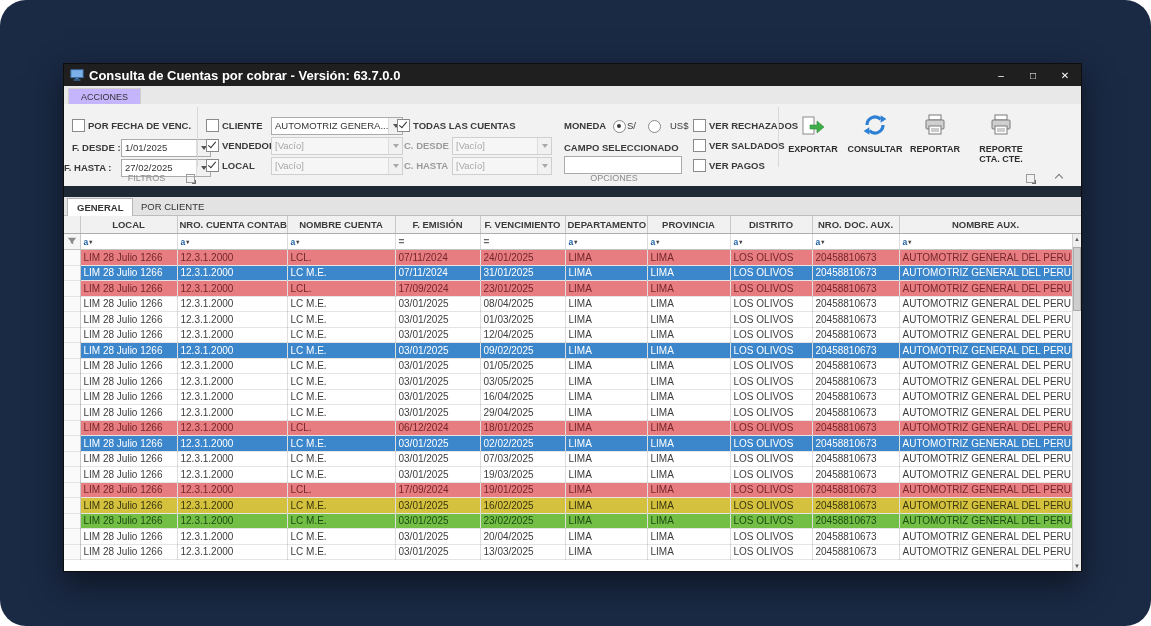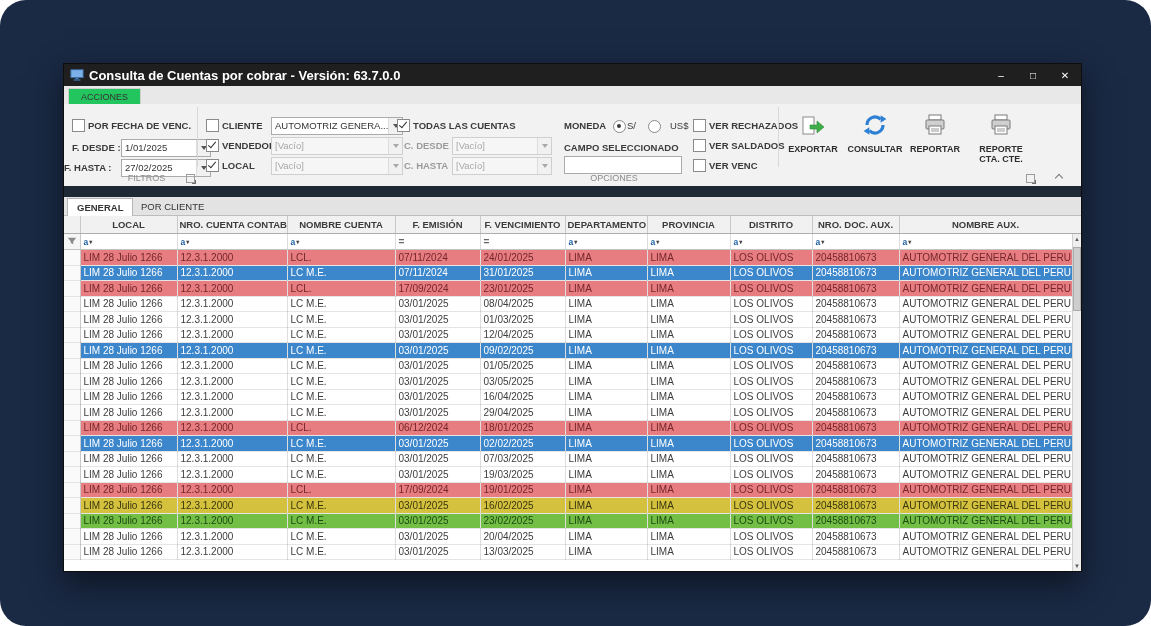--- a/index.html
+++ b/index.html
@@ -8,21 +8,21 @@
   .window{position:absolute;left:63px;top:63px;width:1017px;height:507px;background:#f2f2f2;
     border:1px solid #0e0e0e;box-shadow:0 12px 30px rgba(0,0,0,.5);}
   
   .titlebar{position:absolute;left:0;top:0;width:100%;height:22px;background:#1f1f1f;display:flex;align-items:center;}
   .app-icon{width:14px;height:14px;margin:0 5px 0 6px;display:inline-flex;}
   .title{color:#ffffff;font-size:13px;font-weight:bold;white-space:nowrap;}
   .winbtns{margin-left:auto;display:flex;height:100%;}
   .wbtn{width:32px;height:100%;display:flex;align-items:center;justify-content:center;color:#ffffff;font-size:10px;cursor:default;}
   
   .tabstrip1{position:absolute;left:0;top:22px;width:100%;height:18px;background:#e8e8e8;border-bottom:1px solid #dedede;}
-  .ribbon-tab{position:absolute;left:4px;top:2px;height:16px;line-height:16px;padding:0 12px;background:#22c55e;
+  .ribbon-tab{position:absolute;left:4px;top:2px;height:16px;line-height:16px;padding:0 12px;background:#c4b5fd;
     border:1px solid #cfcfcf;border-bottom:none;font-size:9px;color:#333;}
   
   .ribbon{position:absolute;left:0;top:40px;width:100%;height:82px;background:#f2f2f2;border-bottom:1px solid #d4d4d4;}
   .rlabel{position:absolute;font-size:9.5px;font-weight:bold;color:#3a3a3a;white-space:nowrap;line-height:12px;}
   .rlabel.dis{color:#9b9b9b;}
   .glabel{position:absolute;font-size:9px;color:#8a8a8a;text-align:center;white-space:nowrap;}
   .vsep{position:absolute;top:3px;height:60px;width:1px;background:#d8d8d8;}
   .cb{position:absolute;width:11px;height:11px;background:#fff;border:1px solid #8a8a8a;}
   .cb.checked::after{content:"";position:absolute;left:3px;top:0px;width:3px;height:7px;border:solid #2d2d2d;
     border-width:0 1.6px 1.6px 0;transform:rotate(40deg);}
@@ -174,21 +174,21 @@
       <span class="radio" style="left:584px;top:16px;"></span>
       <span class="rlabel" style="left:598px;top:16px;font-weight:normal;padding-left:8px;">US$</span>
       <span class="rlabel" style="left:500px;top:38px;">CAMPO SELECCIONADO</span>
       <input class="tinput" style="left: 500px; top: 52px; width: 110px;" value="">
 
       <span class="cb" style="left:629px;top:15px;"></span>
       <span class="rlabel" style="left:645px;top:16px;">VER RECHAZADOS</span>
       <span class="cb" style="left:629px;top:35px;"></span>
       <span class="rlabel" style="left:645px;top:36px;">VER SALDADOS</span>
       <span class="cb" style="left:629px;top:55px;"></span>
-      <span class="rlabel" style="left:645px;top:56px;">VER VENC</span>
+      <span class="rlabel" style="left:645px;top:56px;">VER PAGOS</span>
 
       <span class="glabel" style="left:350px;top:69px;width:400px;">OPCIONES</span>
       <span class="launcher" style="left:962px;top:70px;"></span>
       <span class="vsep" style="left:714px;"></span>
 
       <div class="abtn" style="left:720px;">
         <span class="aicon">
           <svg width="26" height="26" viewBox="0 0 26 26">
               <rect x="3" y="5" width="11" height="17" fill="#ffffff" stroke="#8a8a8a"></rect>
               <path d="M10 13 h7 v-4 l7 6 -7 6 v-4 h-7 z" fill="#3fae49" stroke="#2e8d38" stroke-width="0.6"></path>

